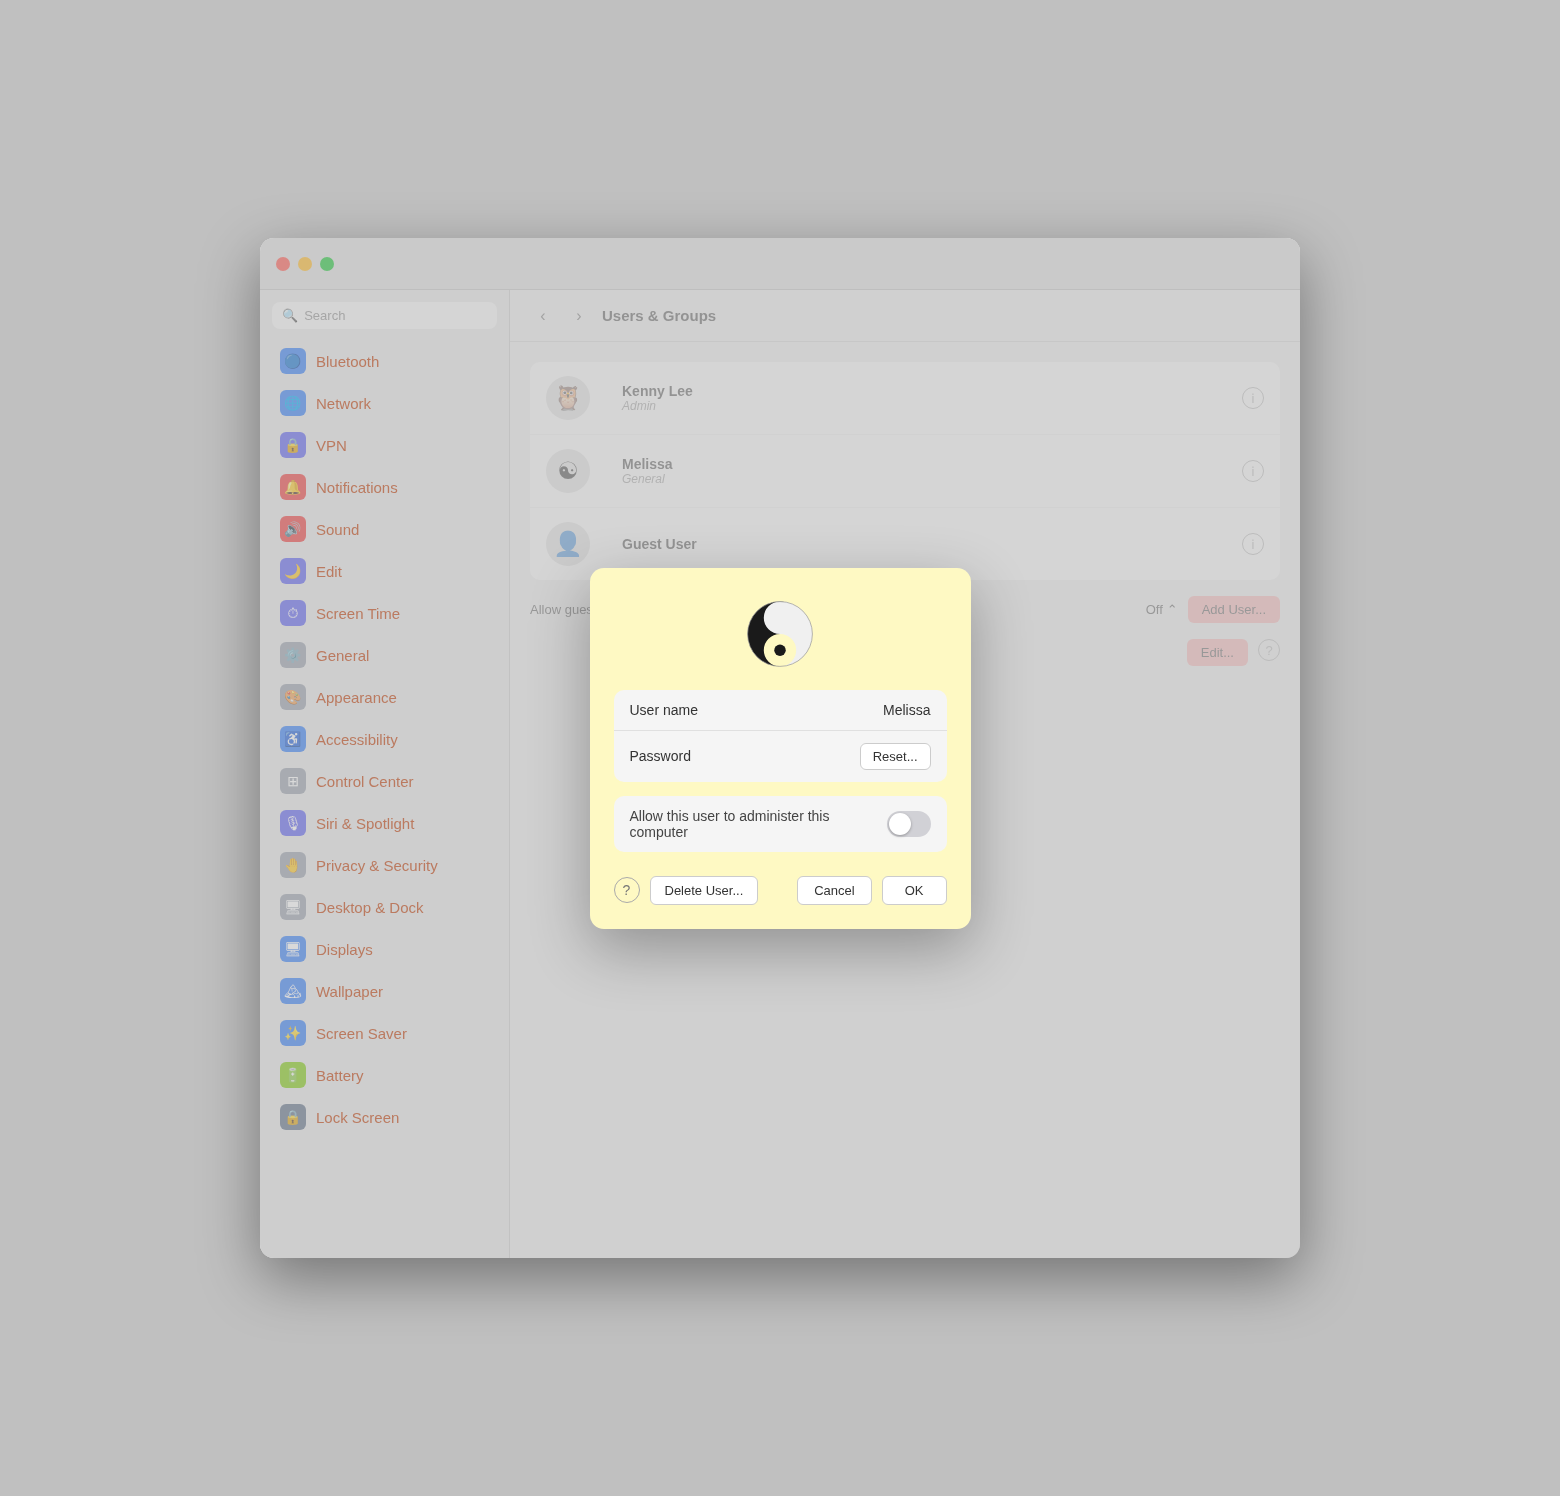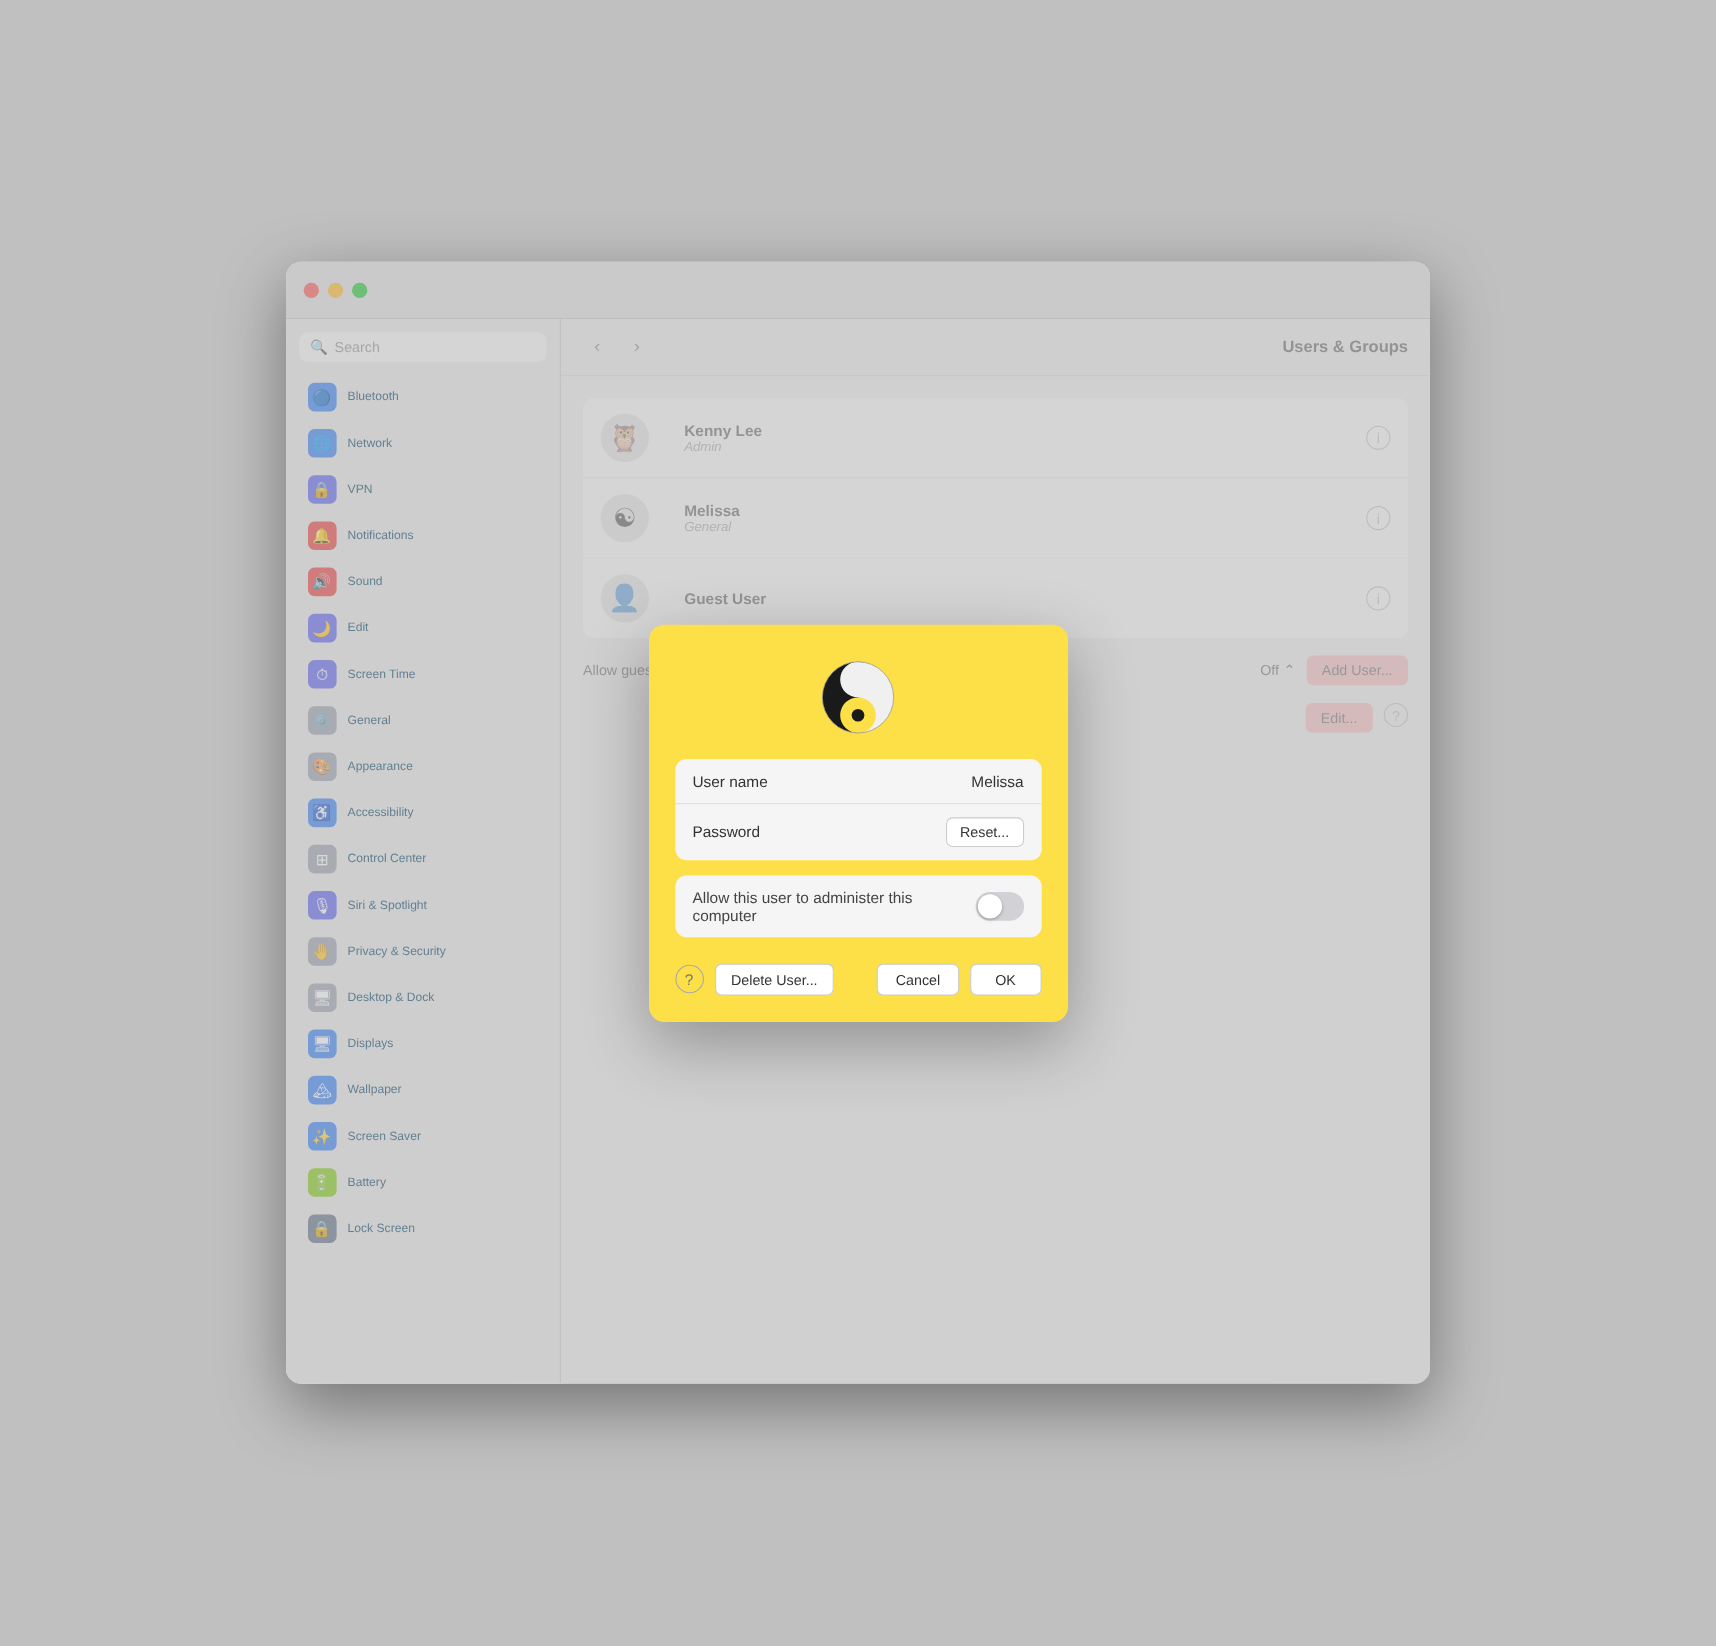--- a/index.html
+++ b/index.html
@@ -96,22 +96,22 @@
       width: 26px;
       height: 26px;
       border-radius: 6px;
       display: flex;
       align-items: center;
       justify-content: center;
       font-size: 14px;
       flex-shrink: 0;
     }
     .sidebar-label {
-      font-size: 11px;
-      color: #0c4a6e;
+      font-size: 15px;
+      color: #c2410c;
     }
 
     
     .icon-blue { background: #3b82f6; color: white; }
     .icon-red { background: #ef4444; color: white; }
     .icon-indigo { background: #6366f1; color: white; }
     .icon-gray { background: #9ca3af; color: white; }
     .icon-lime { background: #84cc16; color: white; }
     .icon-slate { background: #64748b; color: white; }
 
@@ -142,21 +142,21 @@
       justify-content: center;
       color: #555;
       font-size: 16px;
       cursor: pointer;
     }
     .panel-title {
       font-size: 15px;
       font-weight: 600;
       color: #222;
       flex: 1;
-      text-align: right;
+      text-align: left;
     }
 
     .panel-content {
       padding: 20px;
     }
 
     .user-list {
       background: white;
       border-radius: 10px;
       overflow: hidden;
@@ -262,21 +262,21 @@
       top: 0; left: 0; right: 0; bottom: 0;
       background: rgba(180,180,180,0.5);
       display: flex;
       align-items: center;
       justify-content: center;
       z-index: 10;
     }
 
     
     .dialog {
-      background: #fde047;
+      background: #fef9c3;
       border-radius: 14px;
       width: 381px;
       padding: 30px 24px 24px;
       box-shadow: 0 20px 60px rgba(0,0,0,0.3);
       position: relative;
     }
 
     .dialog-avatar {
       display: flex;
       justify-content: center;

